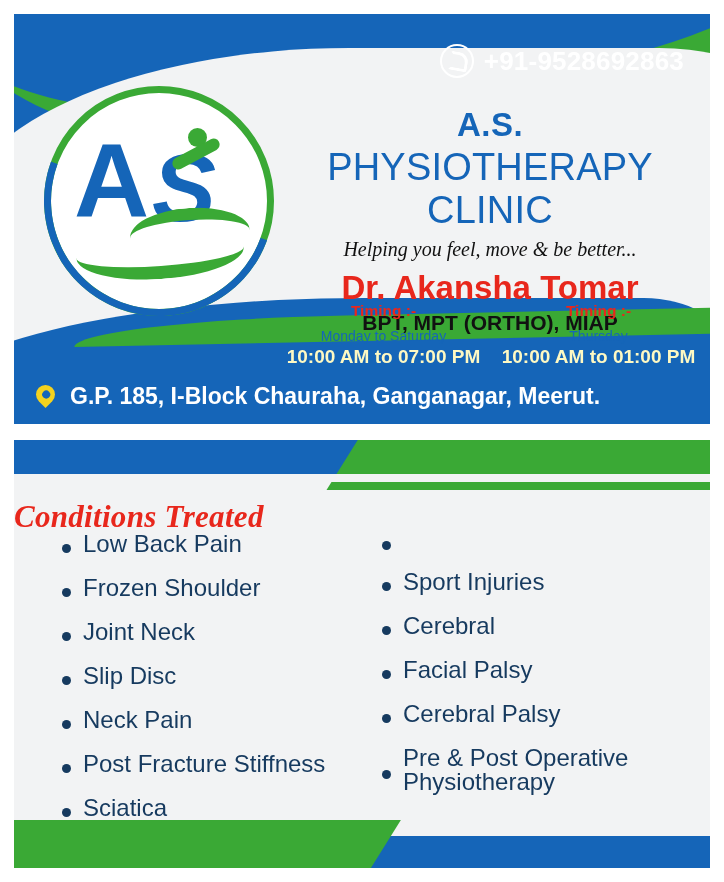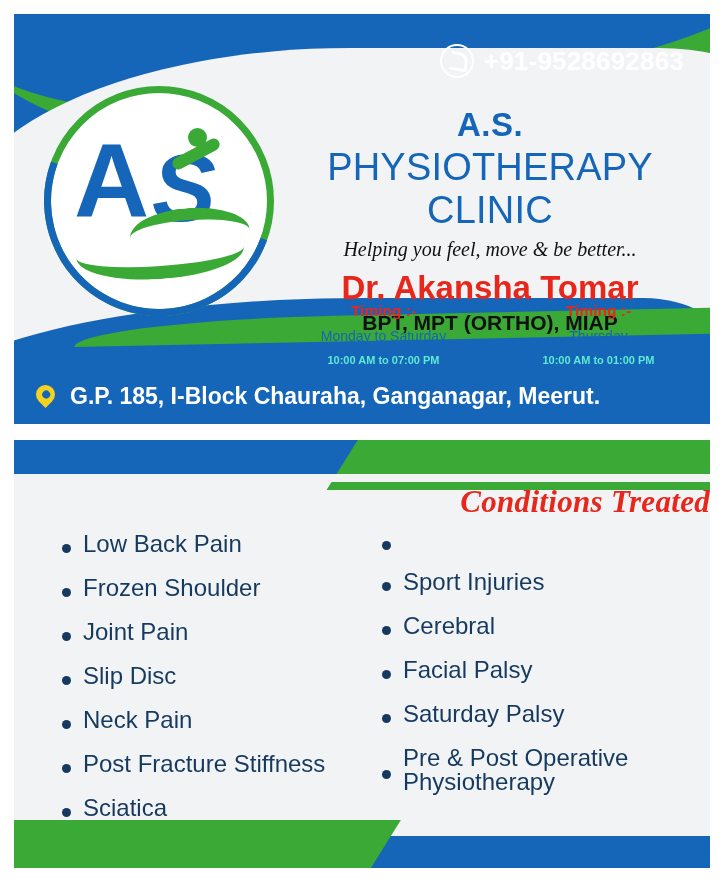--- a/index.html
+++ b/index.html
@@ -271,24 +271,24 @@
     font-size: 15.5px;
     font-weight: bold;
   }
   .timing-days {
     color: #1565b8;
     font-size: 14px;
     font-weight: normal;
     margin-top: 8px;
   }
   .timing-hours {
-    color: #5eead4;
-    font-size: 11px;
-    font-weight: bold;
-    margin-top: 10px;
+    color: #fef9c3;
+    font-size: 19px;
+    font-weight: bold;
+    margin-top: 2px;
   }
 
   
   .address-row {
     position: absolute;
     left: 0;
     bottom: 14px;
     width: 696px;
     display: flex;
     align-items: center;
@@ -371,23 +371,23 @@
     left: -60px;
     bottom: -6px;
     width: 430px;
     height: 54px;
     background: #3aa935;
     transform: skewX(-32deg);
   }
 
   .conditions-title {
     position: absolute;
-    top: 44px;
-    width: 696px;
-    text-align: right;
+    top: 59px;
+    width: 696px;
+    text-align: left;
     color: #e8271c;
     font-family: "Liberation Serif", serif;
     font-weight: bold;
     font-style: italic;
     font-size: 31px;
     letter-spacing: 0.3px;
   }
   .conditions-cols {
     position: absolute;
     top: 92px;
@@ -491,21 +491,21 @@
         <div class="cond-item">
           <span class="bullet"></span>
           <span class="cond-text">Low Back Pain</span>
         </div>
         <div class="cond-item">
           <span class="bullet"></span>
           <span class="cond-text">Frozen Shoulder</span>
         </div>
         <div class="cond-item">
           <span class="bullet"></span>
-          <span class="cond-text">Joint Pain</span>
+          <span class="cond-text">Joint Neck</span>
         </div>
         <div class="cond-item">
           <span class="bullet"></span>
           <span class="cond-text">Slip Disc</span>
         </div>
         <div class="cond-item">
           <span class="bullet"></span>
           <span class="cond-text">Neck Pain</span>
         </div>
         <div class="cond-item">
@@ -529,21 +529,21 @@
         <div class="cond-item">
           <span class="bullet"></span>
           <span class="cond-text">Cerebral</span>
         </div>
         <div class="cond-item">
           <span class="bullet"></span>
           <span class="cond-text">Facial Palsy</span>
         </div>
         <div class="cond-item">
           <span class="bullet"></span>
-          <span class="cond-text">Saturday Palsy</span>
+          <span class="cond-text">Cerebral Palsy</span>
         </div>
         <div class="cond-item">
           <span class="bullet"></span>
           <span class="cond-text">Pre &amp; Post Operative
 Physiotherapy</span>
         </div>
       </div>
     </div>
 
     <div class="bot-blue-bottom"></div>

